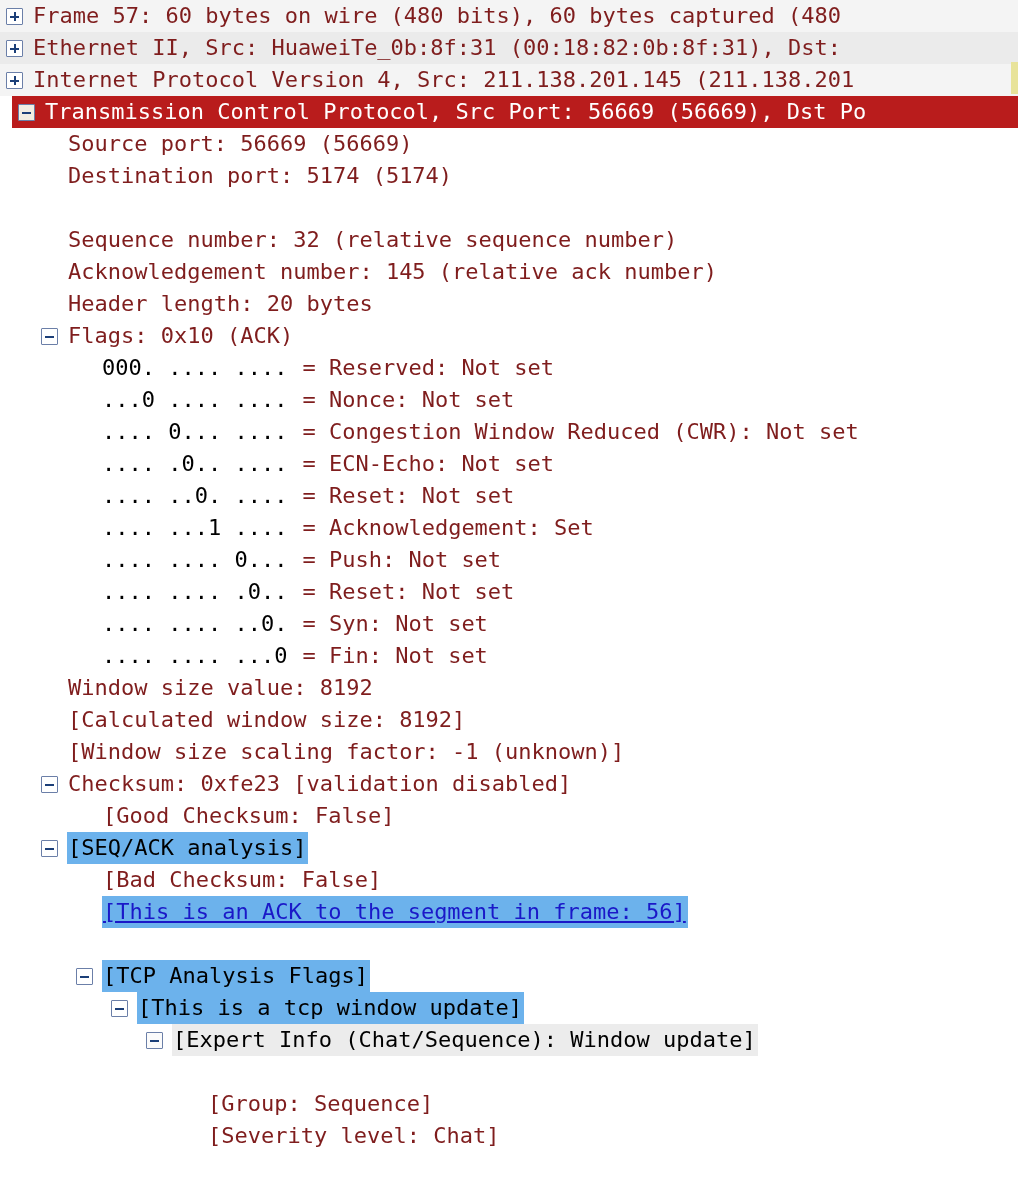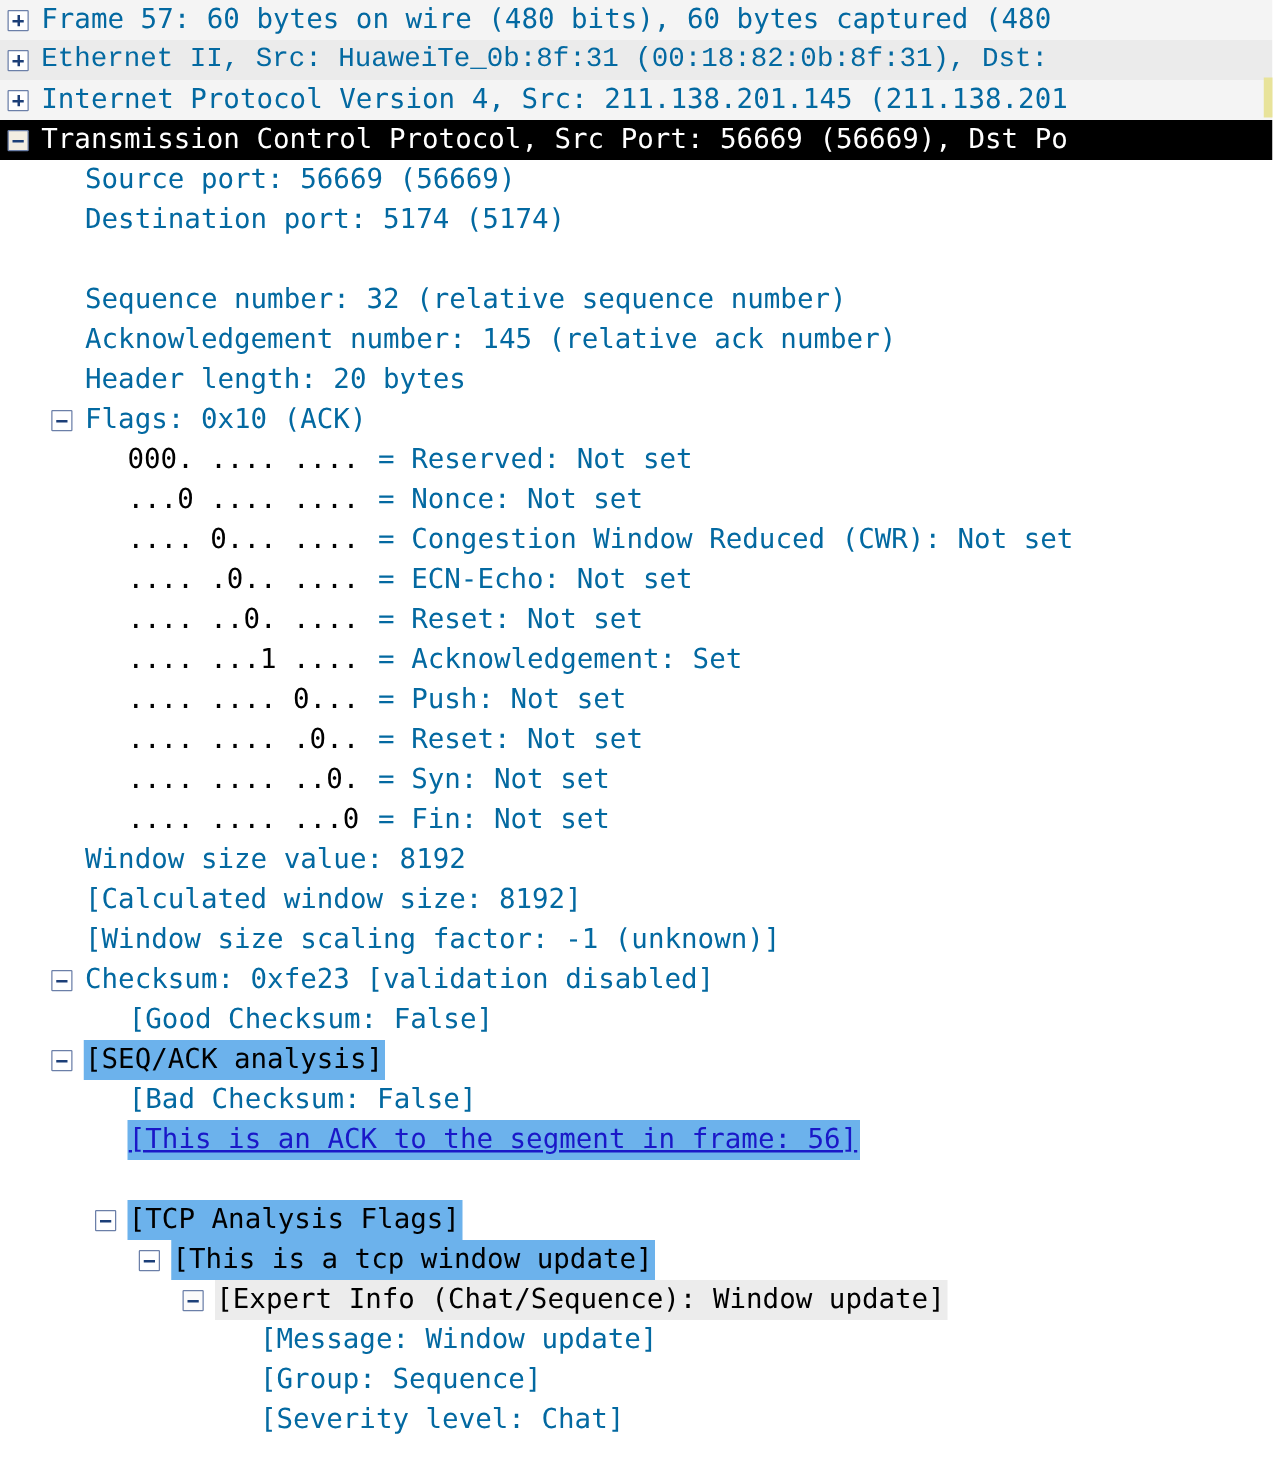--- a/index.html
+++ b/index.html
@@ -29,21 +29,21 @@
     line-height: 32px;
     white-space: nowrap;
     position: relative;
     display: flex;
     align-items: center;
     overflow: hidden;
   }
 
   
   .row.stripe { background: #f4f4f4; }
-  .row.stripe2 { background: #ebebeb; font-family: Liberation Mono, monospace; }
+  .row.stripe2 { background: #ebebeb; }
 
   .indent { display: inline-block; flex: 0 0 auto; }
 
   
   .exp {
     flex: 0 0 auto;
     width: 17px;
     height: 17px;
     border: 1px solid #6b7fa8;
     background: #ffffff;
@@ -74,27 +74,27 @@
     background: #f2ede2;
   }
   .exp.gray { background: #fbfbfb; }
   .exp.hl { background: #ffffff; }
   .exp.none { border: none; background: transparent; }
   .exp.none::before { display: none; }
 
   .label {
     flex: 0 0 auto;
     font-size: 22px;
-    color: #0369a1;
+    color: #7f1d1d;
     letter-spacing: 0px;
     padding: 0 2px 0 1px;
   }
 
   
-  .row.selected { background: #000000; }
+  .row.selected { background: #b91c1c; margin-left: 12px; }
   .row.selected .label { color: #ffffff; }
 
   
   .label.hilite { background: #6cb2ec; color: #000000; }
   .label.grayband { background: #ececec; color: #000000; }
 
   
   .label.link {
     color: #1a18c8;
     text-decoration: underline;
@@ -302,21 +302,20 @@
       <span class="label hilite">[This is a tcp window update]</span>
     </div>
     <div class="row">
       <span class="indent" style="width: 146px;"></span>
       <span class="exp gray"></span>
       <span class="label grayband">[Expert Info (Chat/Sequence): Window update]</span>
     </div>
     <div class="row">
       <span class="indent" style="width: 181px;"></span>
       <span class="exp none"></span>
-      <span class="label">[Message: Window update]</span>
     </div>
     <div class="row">
       <span class="indent" style="width: 181px;"></span>
       <span class="exp none"></span>
       <span class="label">[Group: Sequence]</span>
     </div>
     <div class="row">
       <span class="indent" style="width: 181px;"></span>
       <span class="exp none"></span>
       <span class="label">[Severity level: Chat]</span>

